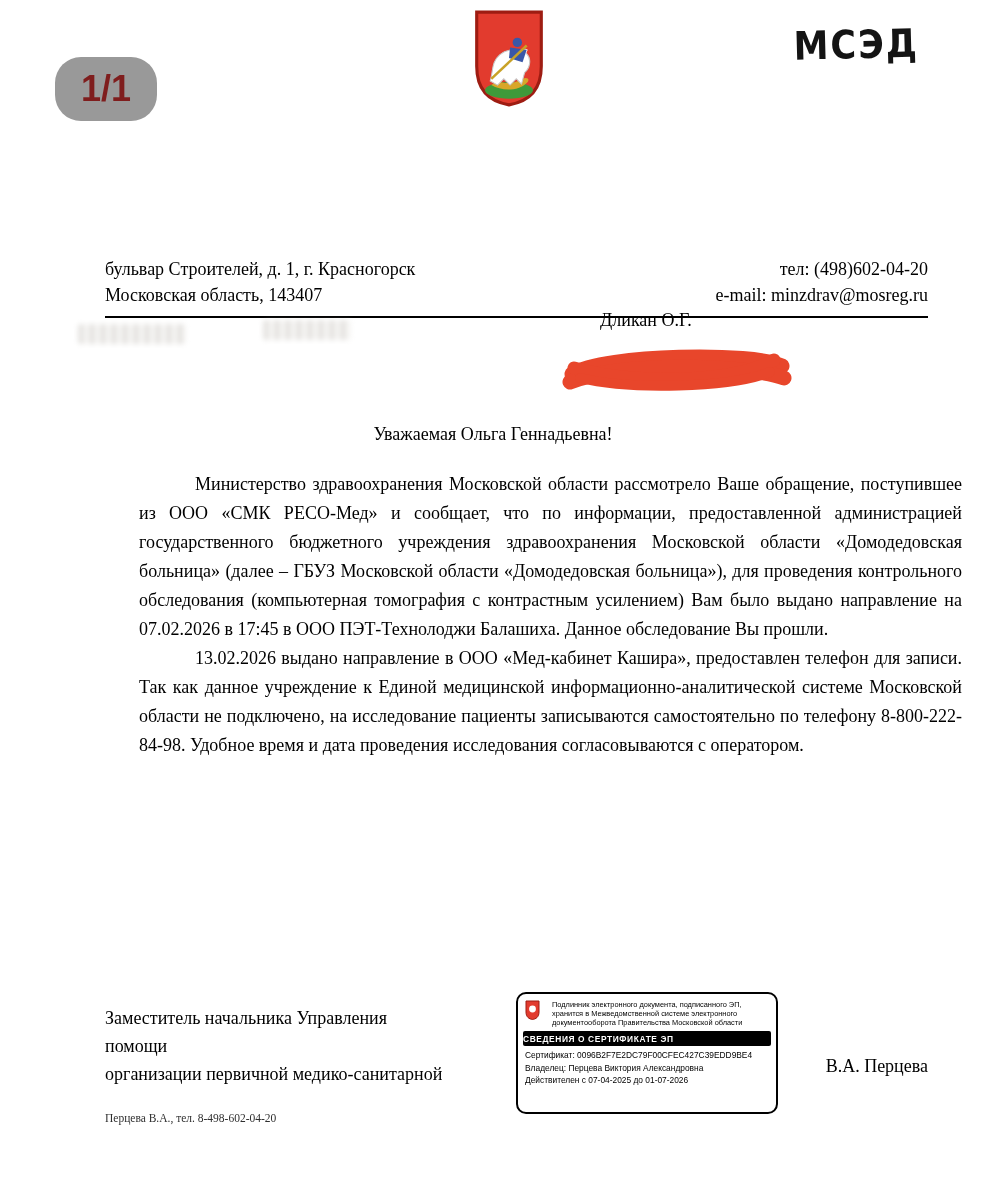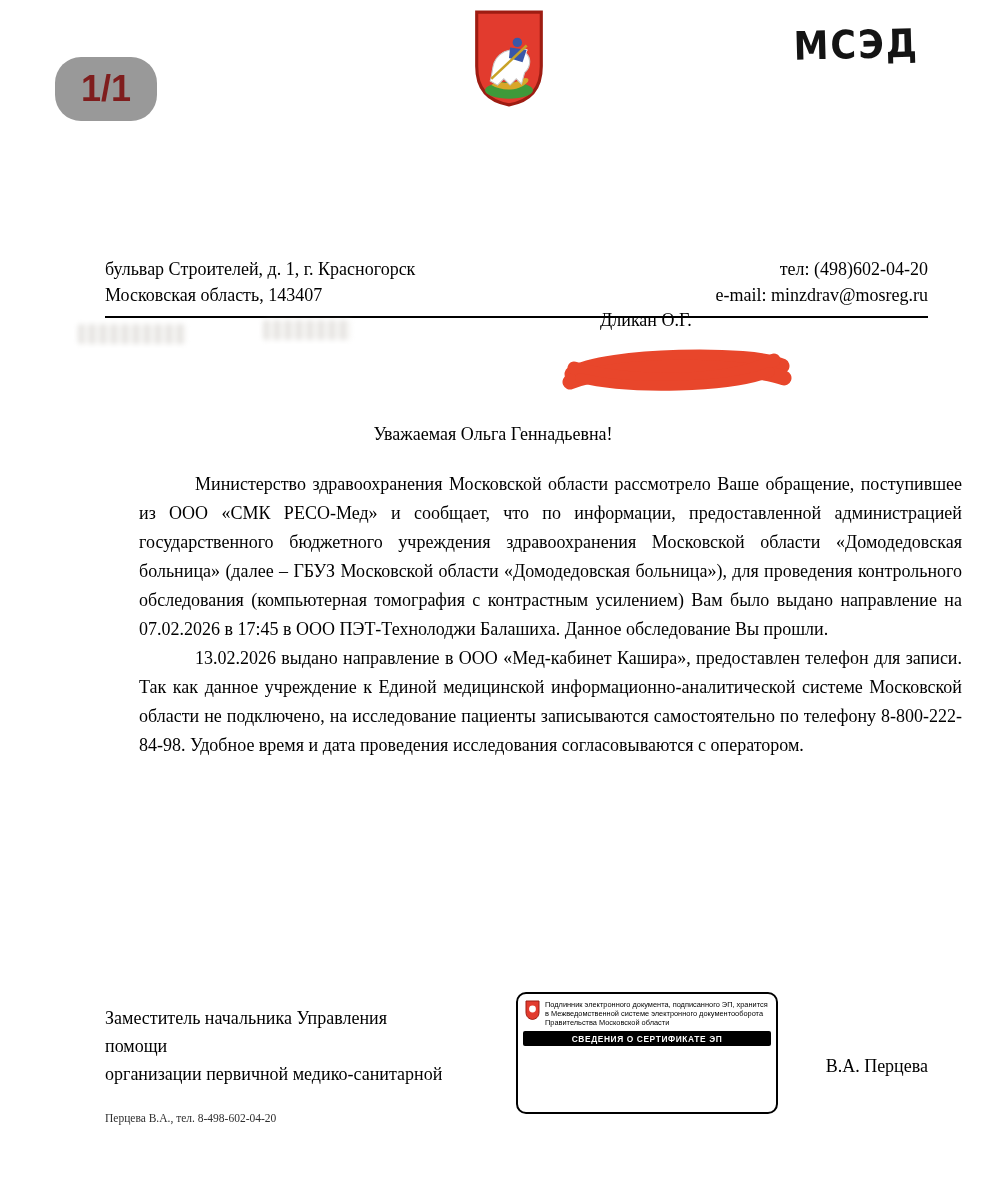--- a/index.html
+++ b/index.html
@@ -59,25 +59,25 @@
   }
   .signer-name{
     position:absolute;right:58px;top:1056px;font-size:18px;
   }
   
   .stamp{
     position:absolute;left:516px;top:992px;width:262px;height:122px;
     border:2px solid #000;border-radius:10px;background:#fff;
     font-family:"Liberation Sans", sans-serif;box-sizing:border-box;
   }
-  .stamp-top{display:flex;gap:5px;padding:6px 7px 3px 7px;align-items:flex-start;}
+  .stamp-top{display:flex;gap:12px;padding:6px 7px 3px 7px;align-items:flex-start;}
   .stamp-emblem{flex:0 0 auto;width:15px;height:20px;}
   .stamp-header{font-size:7.4px;line-height:9px;color:#000;}
   .stamp-bar{
-    margin:1px 5px 2px 5px;background:#000;color:#fff;text-align:center;
+    margin:1px 5px 2px 5px;background:#000;color:#fff;
     font-size:8.4px;font-weight:bold;letter-spacing:.6px;padding:2.5px 0;
     border-radius:2px;
   }
   .stamp-lines{padding:1px 7px;font-size:8.4px;line-height:12.5px;}
   .footer-note{
     position:absolute;left:105px;top:1112px;font-size:11.5px;color:#2e2e2e;
   }
 </style>
 </head>
 <body>
@@ -146,19 +146,24 @@
     <div class="stamp-top">
       <span class="stamp-emblem">
         <svg viewBox="0 0 15 20" width="15" height="20" aria-hidden="true">
           <path d="M1 1 H14 V12 C14 17 11 19 7.5 19.5 C4 19 1 17 1 12 Z" fill="#e23b2e" stroke="#9e1c12" stroke-width="1"></path>
           <circle cx="7.5" cy="9" r="3.4" fill="#ffffff"></circle>
         </svg>
       </span>
       <span class="stamp-header">Подлинник электронного документа, подписанного ЭП, хранится в Межведомственной системе электронного документооборота Правительства Московской области</span>
     </div>
     <div class="stamp-bar">СВЕДЕНИЯ О СЕРТИФИКАТЕ ЭП</div>
+    <div class="stamp-lines">
+      <div>Сертификат: 0096B2F7E2DC79F00CFEC427C39EDD9BE4</div>
+      <div>Владелец: Перцева Виктория Александровна</div>
+      <div>Действителен с 07-04-2025 до 01-07-2026</div>
+    </div>
   </div>
 
   <div class="signer-name">В.А. Перцева</div>
 
   <div class="footer-note">Перцева В.А., тел. 8-498-602-04-20</div>
 
 </div>
 
 </body></html>

